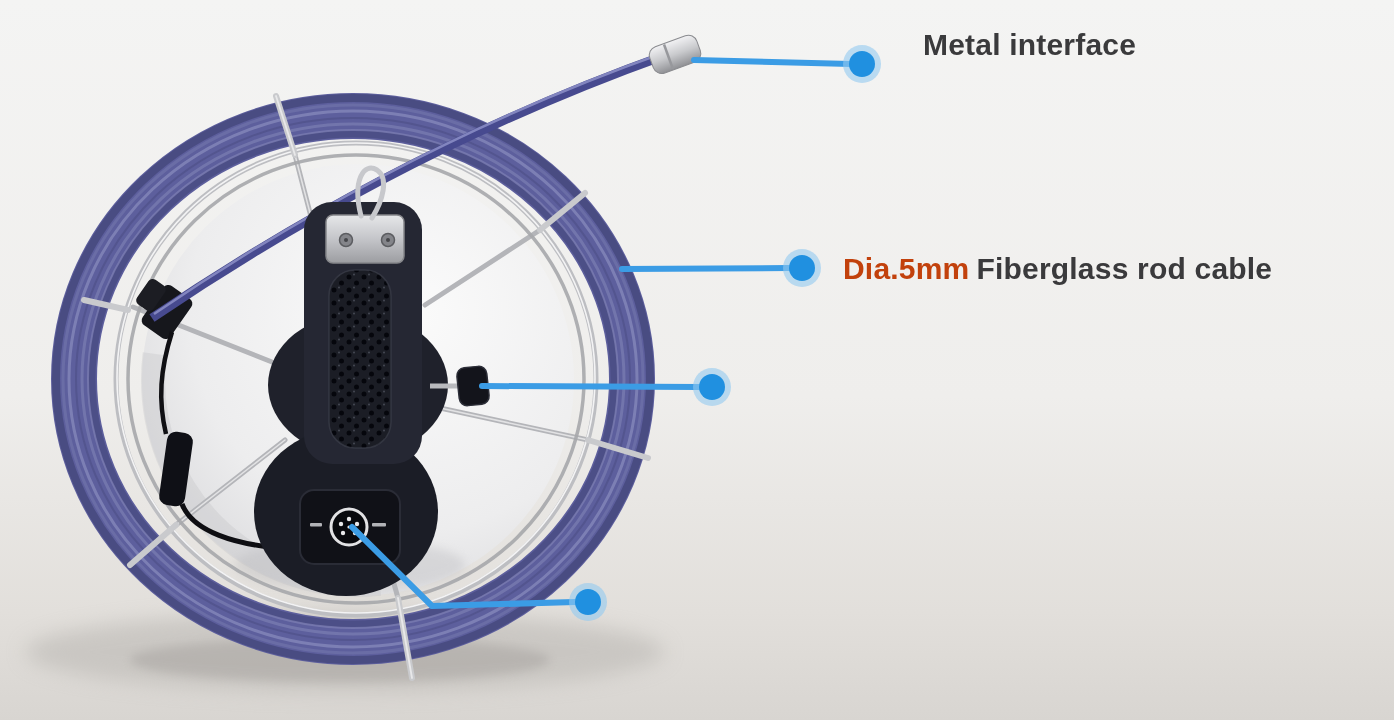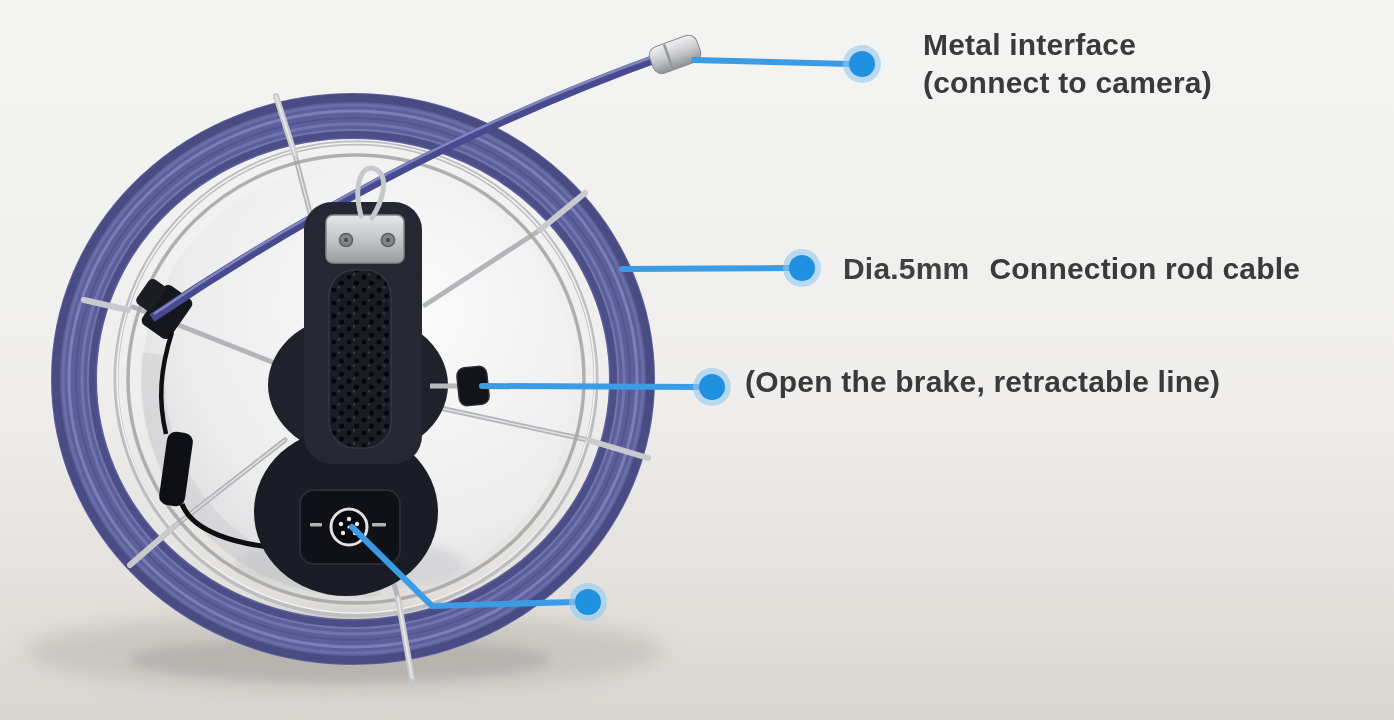--- a/index.html
+++ b/index.html
@@ -13,21 +13,21 @@
   .stage svg{position:absolute;left:0;top:0;width:100%;height:100%;display:block;}
   .label{
     position:absolute;
     font:700 30px/38px "Liberation Sans", sans-serif;
     color:#3a3a3c;
     white-space:nowrap;
     letter-spacing:.2px;
   }
   .label .line{display:block;}
   .label.inline span{display:inline;}
-  .label .hl{color:#404040;margin-right:20px;}
+  .label .hl{color:#c2410c;margin-right:7px;}
 </style>
 </head>
 <body>
 
 <div class="stage">
 
 <svg viewBox="0 0 1394 720" xmlns="http://www.w3.org/2000/svg">
   <defs>
     <linearGradient id="bgGrad" x1="0" y1="0" x2="0" y2="1">
       <stop offset="0" stop-color="#f4f4f3"></stop>
@@ -202,25 +202,23 @@
     </g>
     <g>
       <circle cx="588" cy="602" r="19" opacity="0.6" fill="#93c9f0"></circle>
       <circle cx="588" cy="602" r="13" fill="#2090e0"></circle>
     </g>
   </g>
 </svg>
 
 <div class="label" style="left:905px;top:26px;margin-left:18px;">
   <span class="line">Metal interface</span>
-  <span class="line">(connect to camera)</span>
 </div>
 
 <div class="label inline" style="left:843px;top:250px;">
-  <span class="hl">Dia.5mm</span><span>Connection rod cable</span>
+  <span class="hl">Dia.5mm</span><span>Fiberglass rod cable</span>
 </div>
 
 <div class="label" style="left:745px;top:363px;">
-  <span class="line">(Open the brake, retractable line)</span>
 </div>
 
 
 </div>
 
 </body></html>

